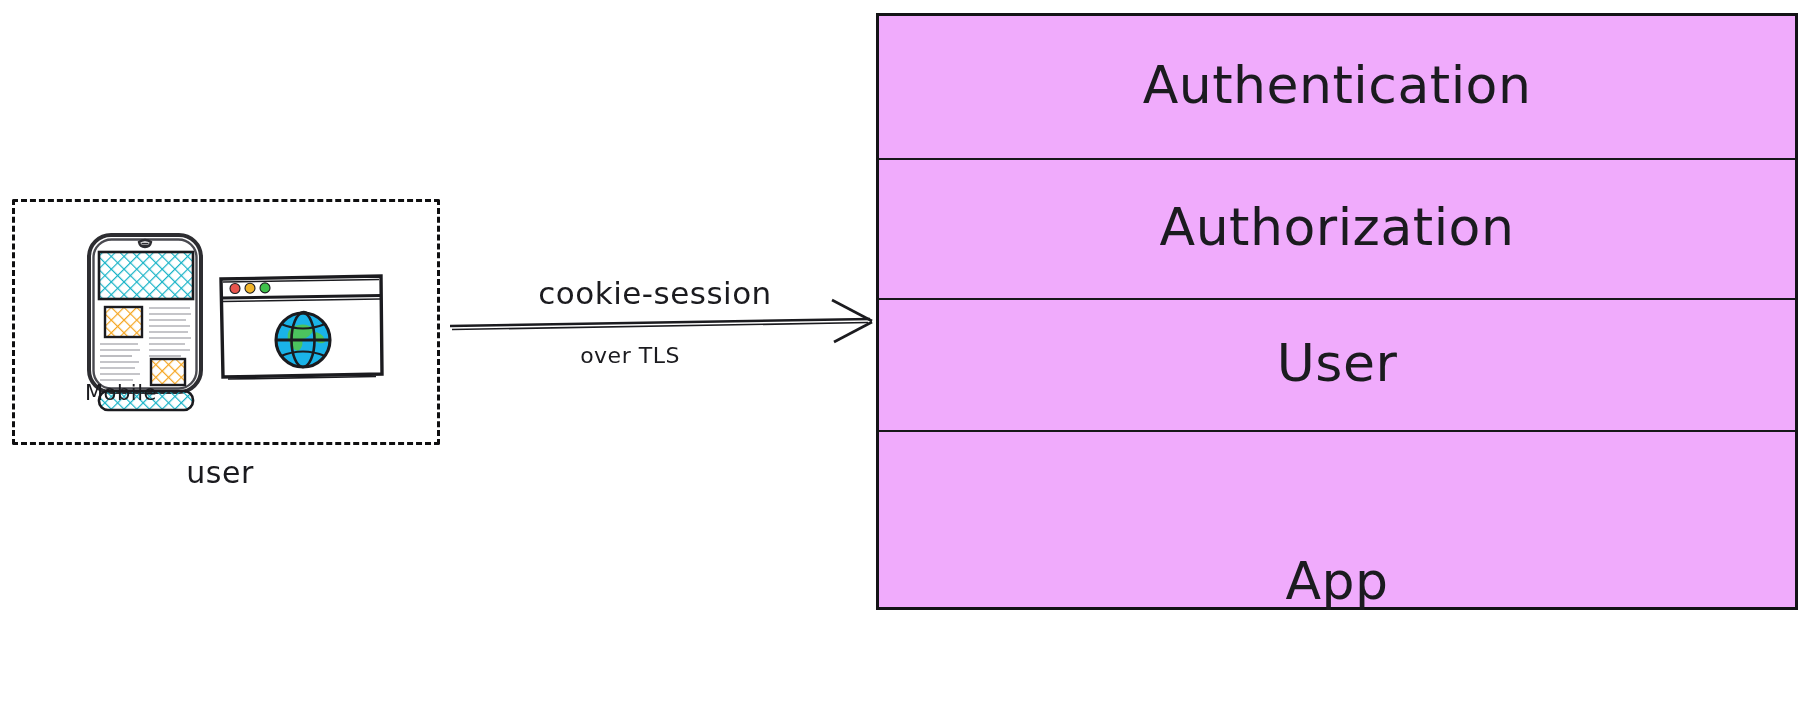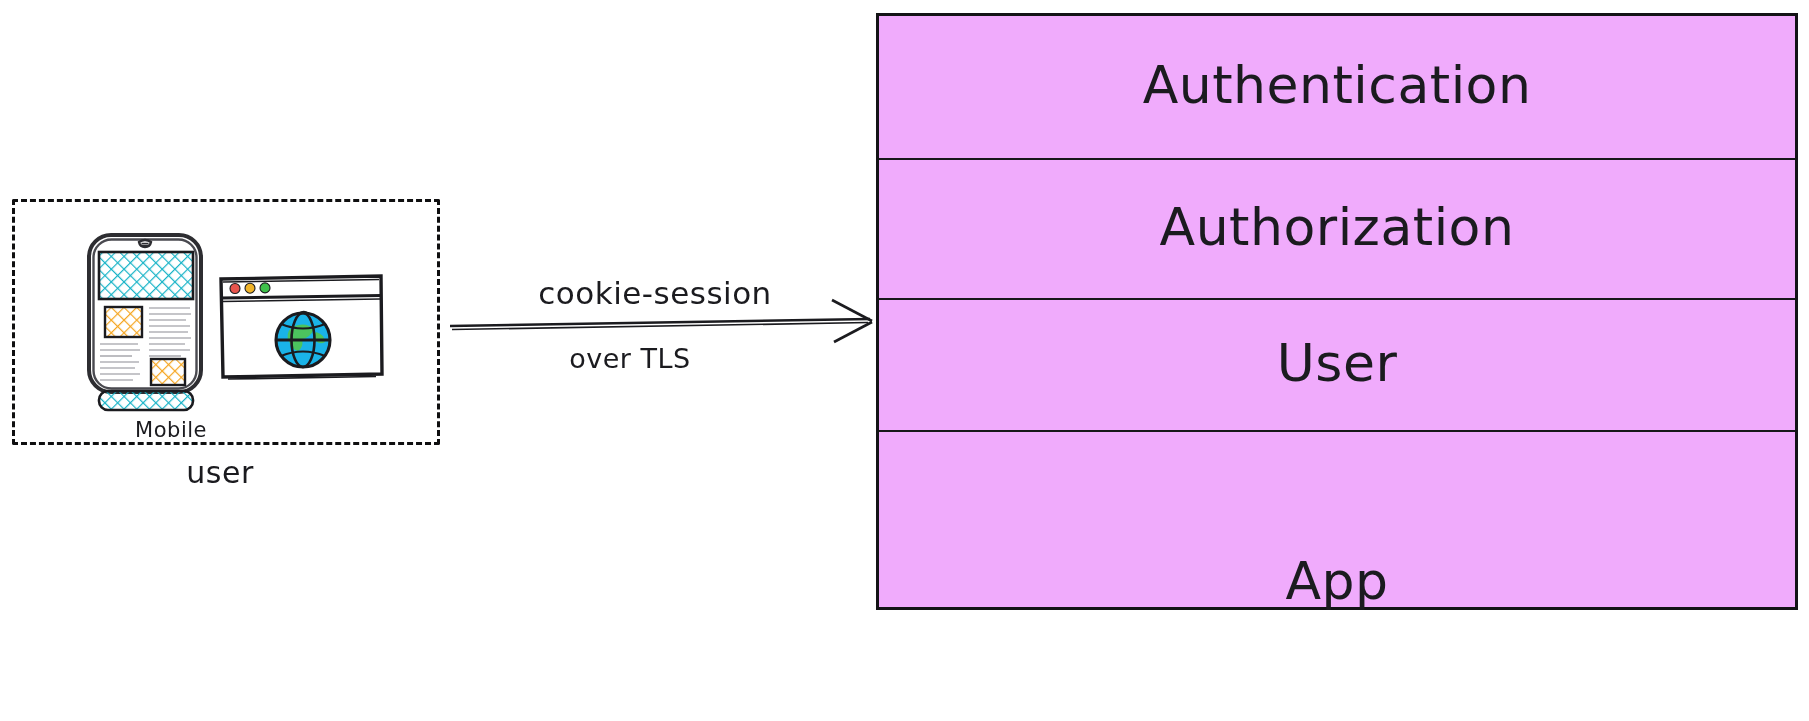--- a/index.html
+++ b/index.html
@@ -24,36 +24,36 @@
     box-sizing:border-box;
   }
   #user-group-label{
     position:absolute;left:0;width:440px;top:455px;
     text-align:center;font-size:30px;
   }
 
   
   #mobile-illustration{position:absolute;left:85px;top:231px;width:122px;height:163px;}
   #mobile-label{
-    position:absolute;left:85px;width:122px;top:418px;
-    text-align:right;font-size:21px;
+    position:absolute;left:85px;width:122px;top:381px;
+    text-align:left;font-size:21px;
   }
 
   
   #browser-illustration{position:absolute;left:216px;top:272px;width:170px;height:110px;}
 
   
   #connector{position:absolute;left:440px;top:270px;width:440px;height:120px;}
   #connector-label-top{
     position:absolute;left:440px;width:430px;top:275px;
     text-align:center;font-size:31px;
   }
   #connector-label-bottom{
     position:absolute;left:440px;width:380px;top:343px;
-    text-align:center;font-size:27px;
+    text-align:center;font-size:22px;
   }
 
   
   #server-stack{
     position:absolute;left:876px;top:13px;width:922px;height:597px;
     border:3px solid #131316;
     box-sizing:border-box;
     background:#f0abfc;
   }
   .stack-row{

